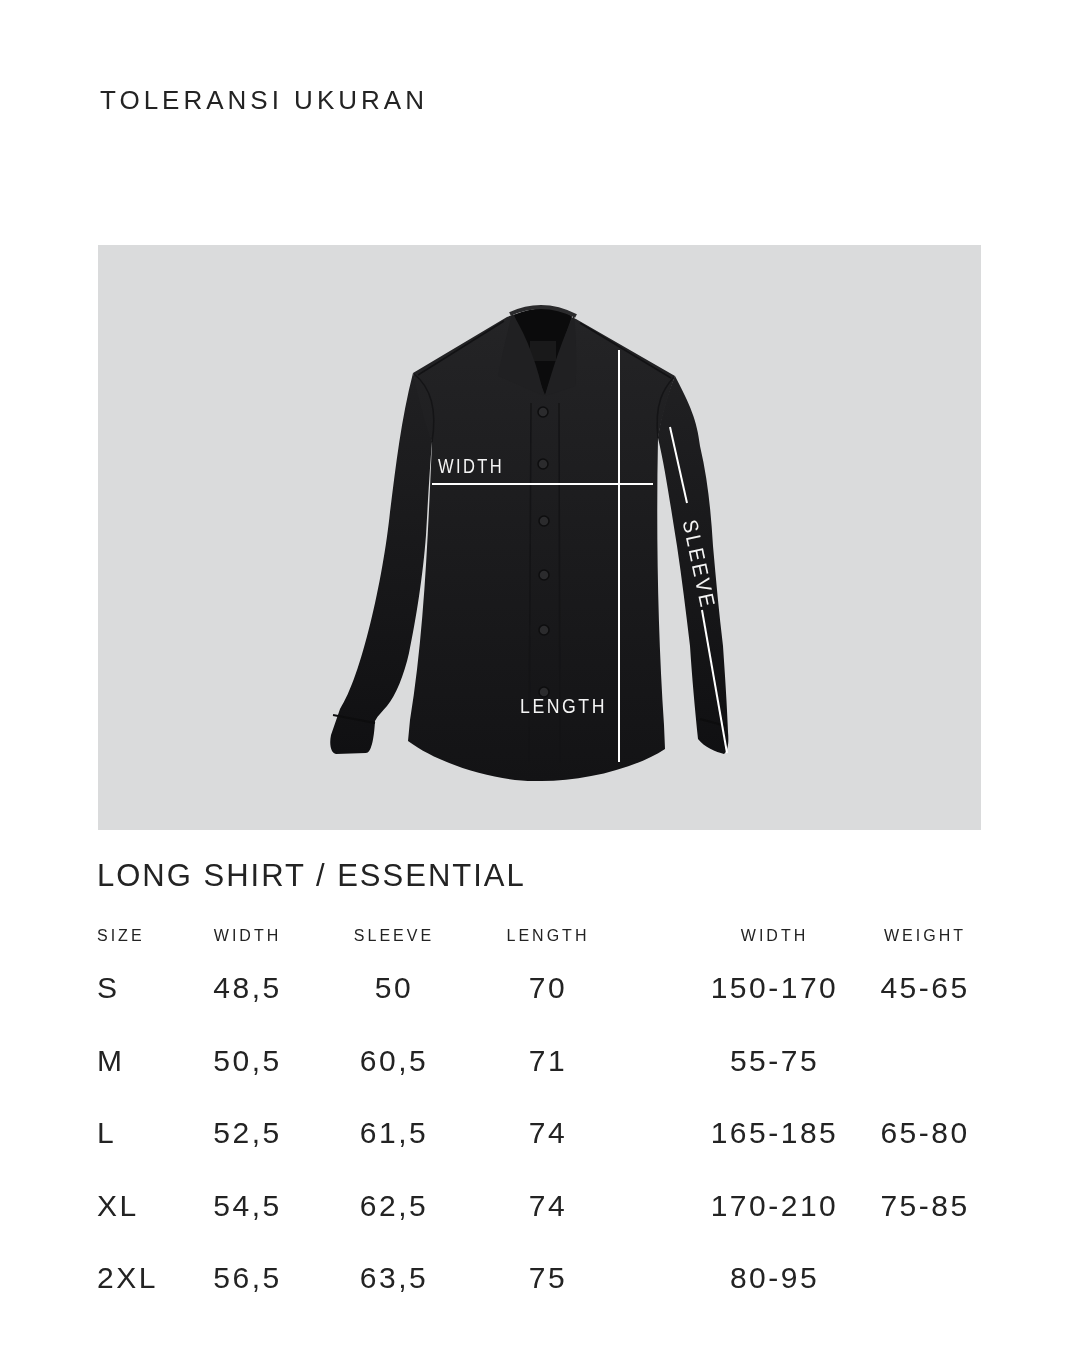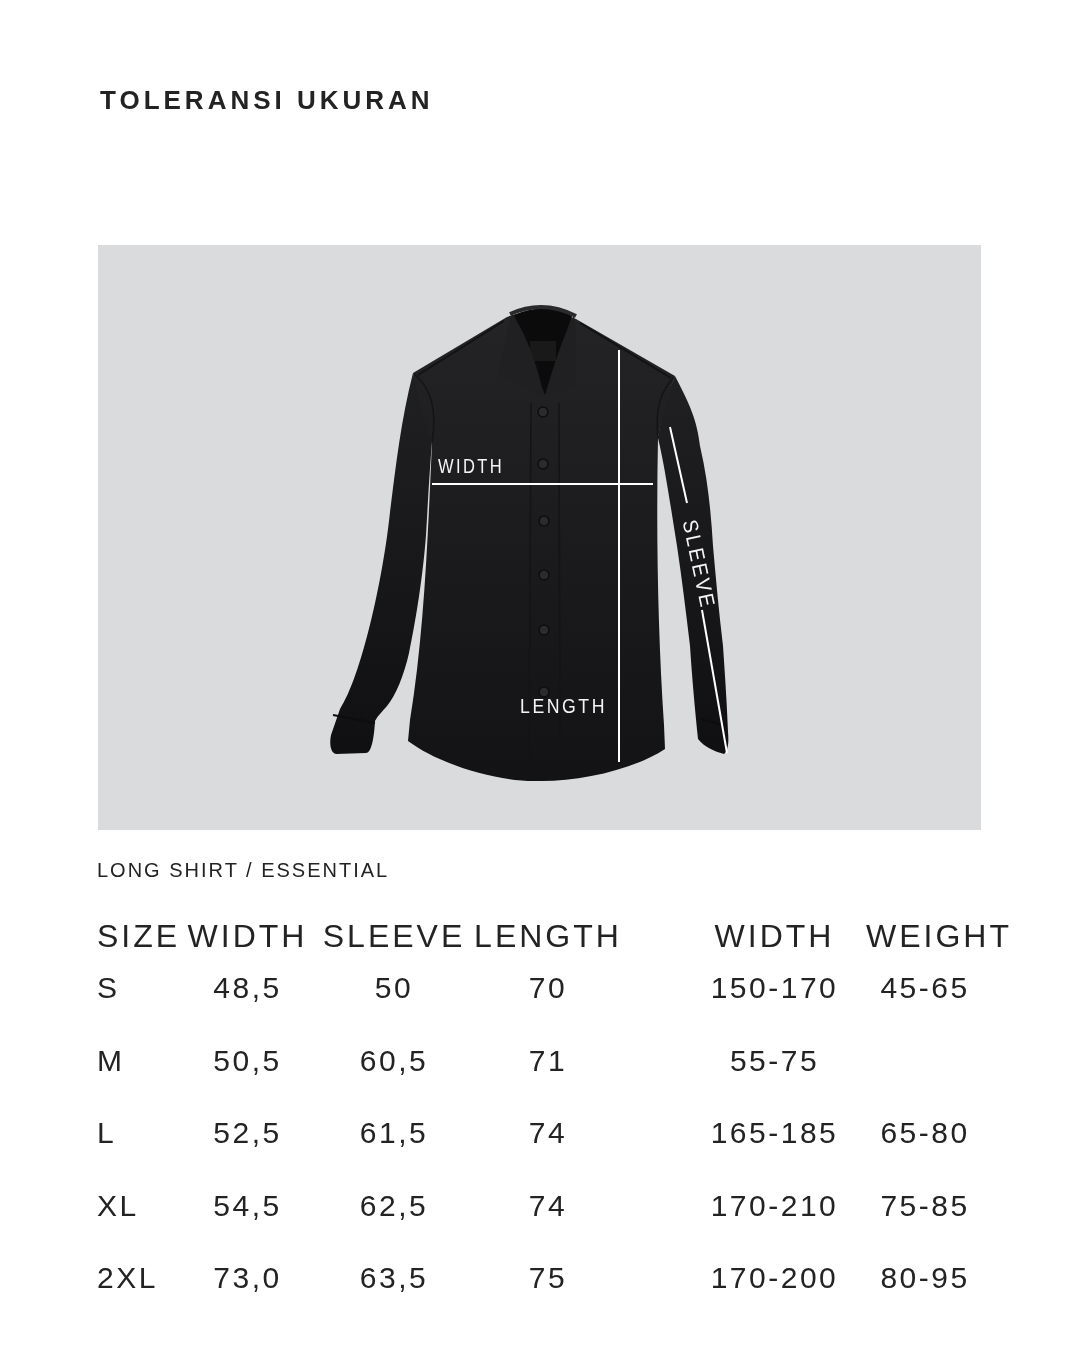--- a/index.html
+++ b/index.html
@@ -4,49 +4,49 @@
 <style>
   html,body { margin:0; padding:0; background:#ffffff; }
   .page {
     position:relative; width:1080px; height:1350px;
     background:#ffffff; overflow:hidden;
     font-family:"Liberation Sans","DejaVu Sans",sans-serif;
     color:#232323;
   }
   .title {
     position:absolute; left:100px; top:87px; margin:0;
-    font-size:26px; font-weight:700; letter-spacing:4px; line-height:1;
+    font-size:26px; font-weight:400; letter-spacing:4px; line-height:1;
     white-space:nowrap;
   }
   .desc {
     position:absolute; left:100px; top:142px; margin:0;
     font-size:26px; font-weight:400; letter-spacing:3px; line-height:41px;
     white-space:nowrap;
   }
   .diagram {
     position:absolute; left:98px; top:245px; width:883px; height:585px;
     background:#dadbdc;
   }
   .diagram svg { display:block; width:100%; height:100%; }
   .measure-label {
     fill:#f5f5f5; font-family:"Liberation Sans","DejaVu Sans",sans-serif;
     font-size:21px; letter-spacing:3px; font-weight:400;
   }
   .product {
     position:absolute; left:97px; top:859px; margin:0;
-    font-size:20px; font-weight:400; letter-spacing:2px; line-height:1.1;
+    font-size:31px; font-weight:400; letter-spacing:2px; line-height:1.1;
     white-space:nowrap;
   }
   .table { position:absolute; left:97px; top:922px; width:887px; }
   .trow {
     display:grid;
     grid-template-columns:83px 135px 158px 150px 60px 183px 118px;
     align-items:start;
   }
-  .thead { font-size:32px; letter-spacing:3px; line-height:28px; }
+  .thead { font-size:16px; letter-spacing:3px; line-height:28px; }
   .tbody { margin-top:21px; }
   .trow.data { height:72.5px; font-size:30px; letter-spacing:2.5px; line-height:34px; }
   .c { text-align:center; white-space:nowrap; }
   .c.size { text-align:left; }
 </style>
 </head>
 <body>
 
 <div class="page">
 
@@ -193,23 +193,22 @@
     <span class="c">54,5</span>
     <span class="c">62,5</span>
     <span class="c">74</span>
     <span class="c"></span>
     <span class="c">170-210</span>
     <span class="c">75-85</span>
   </div>
 
   <div class="trow data">
     <span class="c size">2XL</span>
-    <span class="c">73,0</span>
+    <span class="c">56,5</span>
     <span class="c">63,5</span>
     <span class="c">75</span>
     <span class="c"></span>
-    <span class="c">170-200</span>
     <span class="c">80-95</span>
   </div>
 </div>
   </div>
 
 </div>
 
 </body></html>

